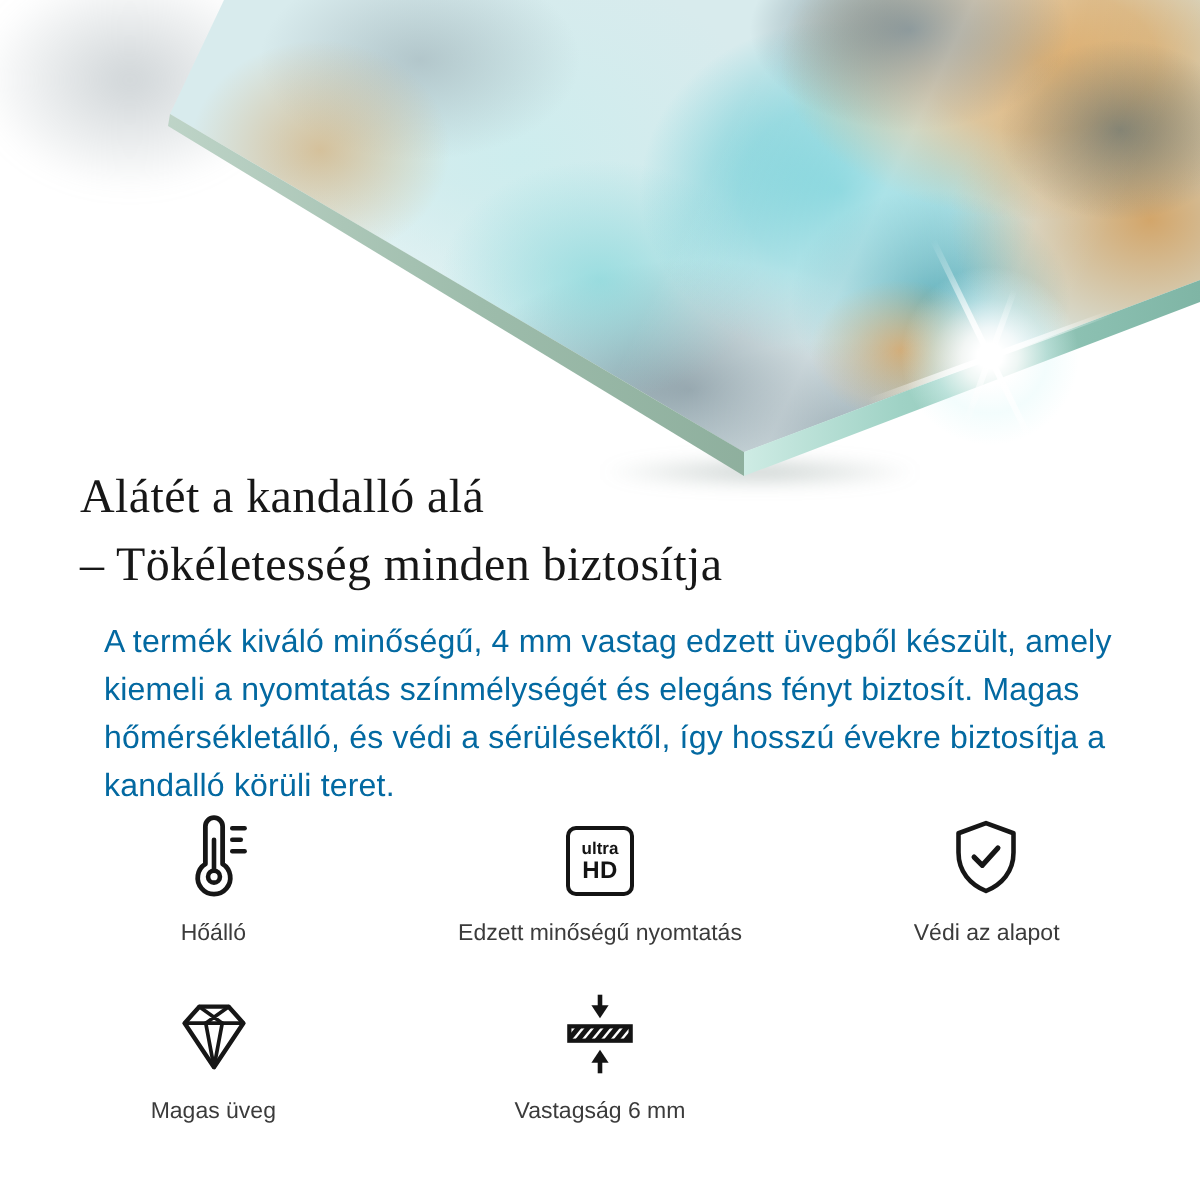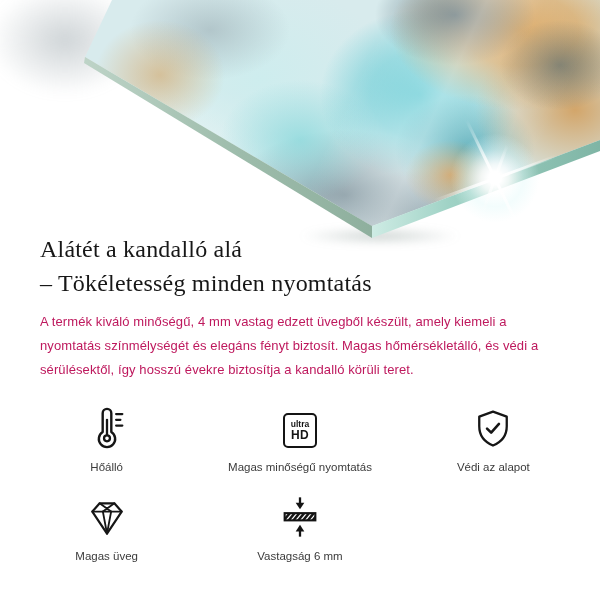--- a/index.html
+++ b/index.html
@@ -78,22 +78,22 @@
   .sparkle .ray{position:absolute;left:-65px;top:-1.5px;width:130px;height:3px;
       background:linear-gradient(90deg,rgba(255,255,255,0),#ffffff 44% 56%,rgba(255,255,255,0));}
   .ray-a{transform:rotate(-20deg);}
   .ray-b{transform:rotate(64deg);}
   .ray-c{transform:rotate(-70deg) scaleX(.55);opacity:.8;}
 
   
   .title{position:absolute;left:40px;top:232px;margin:0;
       font-family:"Liberation Serif",serif;font-weight:400;color:#171717;
       font-size:24px;line-height:34px;letter-spacing:.2px;}
-  .desc{position:absolute;left:40px;top:310px;width:528px;margin:0;
-      font-size:13px;line-height:24px;color:#be185d;letter-spacing:.1px;}
+  .desc{position:absolute;left:52px;top:310px;width:528px;margin:0;
+      font-size:16px;line-height:24px;color:#0369a1;letter-spacing:.1px;}
 
   
   .features{position:absolute;left:10px;top:401px;width:580px;
       display:grid;grid-template-columns:repeat(3,1fr);row-gap:16px;}
   .feature{display:flex;flex-direction:column;align-items:center;}
   .icon-slot{height:50px;display:flex;align-items:flex-end;justify-content:center;margin-bottom:9px;}
   .feature-label{font-size:11.5px;color:#3b3b3b;line-height:14px;}
   .icon-stroke{stroke:#161616;fill:none;stroke-linecap:round;stroke-linejoin:round;}
   .uhd-box{width:30px;height:31px;border:2.5px solid #141414;border-radius:5px;
       display:flex;flex-direction:column;align-items:center;justify-content:center;
@@ -115,21 +115,21 @@
     <div class="sparkle">
       <div class="glow"></div>
       <div class="ray ray-a"></div>
       <div class="ray ray-b"></div>
       <div class="ray ray-c"></div>
     </div>
   </div>
 
   <h1 class="title">
     <span>Alátét a kandalló alá</span><br>
-    <span>– Tökéletesség minden nyomtatás</span>
+    <span>– Tökéletesség minden biztosítja</span>
   </h1>
 
   <p class="desc">A termék kiváló minőségű, 4 mm vastag edzett üvegből készült, amely kiemeli a nyomtatás színmélységét és elegáns fényt biztosít. Magas hőmérsékletálló, és védi a sérülésektől, így hosszú évekre biztosítja a kandalló körüli teret.</p>
 
   <div class="features">
 
     <div class="feature">
       <div class="icon-slot">
         <svg width="46" height="46" viewBox="0 0 48 48">
           <path class="icon-stroke" stroke-width="2.5" d="M19.5,8.5 a4.5,4.5 0 0 1 9,0 V28.2 a8.5,8.5 0 1 1 -9,0 Z"></path>
@@ -143,21 +143,21 @@
       <div class="feature-label">Hőálló</div>
     </div>
 
     <div class="feature">
       <div class="icon-slot">
         <div class="uhd-box">
           <div class="uhd-top">ultra</div>
           <div class="uhd-bottom">HD</div>
         </div>
       </div>
-      <div class="feature-label">Magas minőségű nyomtatás</div>
+      <div class="feature-label">Edzett minőségű nyomtatás</div>
     </div>
 
     <div class="feature">
       <div class="icon-slot">
         <svg width="44" height="44" viewBox="0 0 48 48">
           <path class="icon-stroke" stroke-width="2.5" d="M24,5 L39,10.5 V21 C39,31.5 32.5,38.5 24,42 C15.5,38.5 9,31.5 9,21 V10.5 Z"></path>
           <path class="icon-stroke" stroke-width="2.8" d="M17.5,23.5 L22,28 L30.5,18.5"></path>
         </svg>
       </div>
       <div class="feature-label">Védi az alapot</div>

